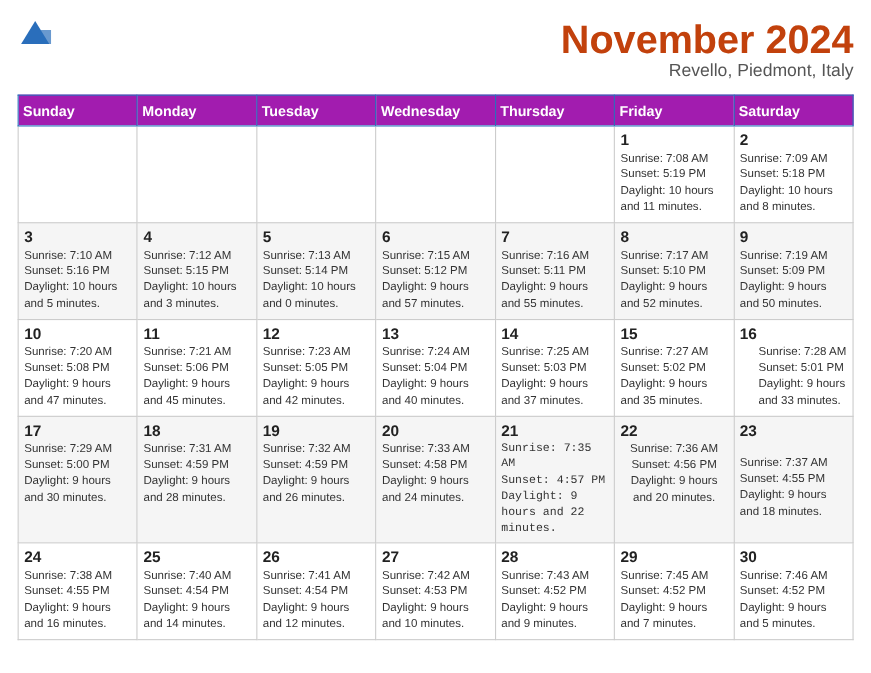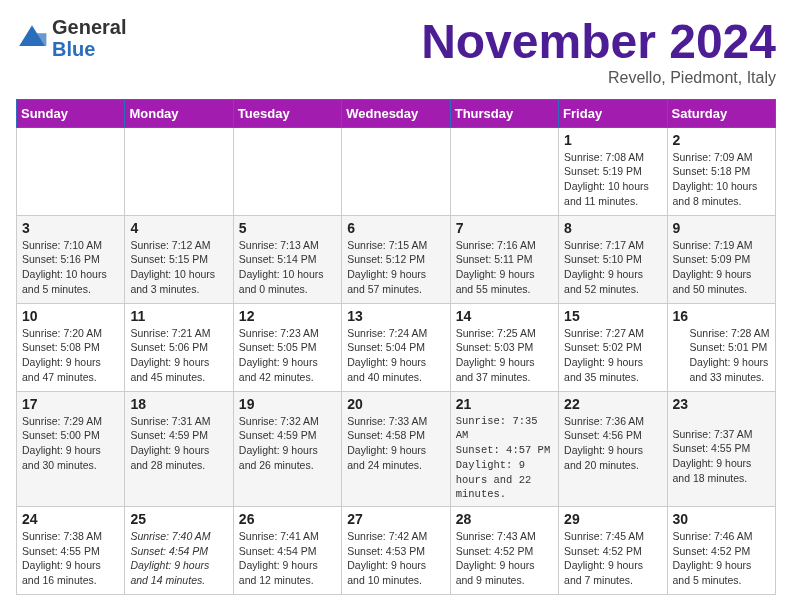--- a/index.html
+++ b/index.html
@@ -29,23 +29,23 @@
     .logo-general { color: #333; }
     .logo-blue { color: #2a6ebb; }
     .logo-icon {
       width: 32px;
       height: 32px;
     }
     .title-block {
       text-align: right;
     }
     .month-title {
-      font-size: 48px;
+      font-size: 36px;
       font-weight: bold;
-      color: #4c1d95;
+      color: #c2410c;
       line-height: 1.1;
     }
     .location {
       font-size: 16px;
       color: #555;
     }
     table {
       width: 100%;
       border-collapse: collapse;
       table-layout: fixed;
@@ -87,24 +87,20 @@
   </style>
 </head>
 <body>
 
 <div class="header">
   <div class="logo">
     <svg class="logo-icon" viewBox="0 0 40 40">
       <polygon points="20,4 36,30 4,30" fill="#2a6ebb"></polygon>
       <polygon points="26,14 38,14 38,30 26,30" fill="#2a6ebb" opacity="0.7"></polygon>
     </svg>
-    <div class="logo-text">
-      <span class="logo-general">General</span><br>
-      <span class="logo-blue">Blue</span>
-    </div>
   </div>
   <div class="title-block">
     <div class="month-title">November 2024</div>
     <div class="location">Revello, Piedmont, Italy</div>
   </div>
 </div>
 
 <table>
   <thead>
     <tr id="header-row">
@@ -251,41 +247,41 @@
 Daylight: 9 hours and 24 minutes.</div>
         </td>
         <td>
           <div class="day-number">21</div>
           <div class="day-info" style="white-space: pre-line; font-family: Liberation Mono, monospace;">Sunrise: 7:35 AM
 Sunset: 4:57 PM
 Daylight: 9 hours and 22 minutes.</div>
         </td>
         <td>
           <div class="day-number">22</div>
-          <div class="day-info" style="white-space: pre-line;">Sunrise: 7:36 AM
+          <div class="day-info" style="white-space: pre-line; text-align: center;">Sunrise: 7:36 AM
 Sunset: 4:56 PM
 Daylight: 9 hours and 20 minutes.</div>
         </td>
         <td>
           <div class="day-number">23</div>
           <div class="day-info" style="white-space: pre-line; margin-top: 15px;">Sunrise: 7:37 AM
 Sunset: 4:55 PM
 Daylight: 9 hours and 18 minutes.</div>
         </td>
       </tr>
       <tr>
         <td>
           <div class="day-number">24</div>
           <div class="day-info" style="white-space: pre-line;">Sunrise: 7:38 AM
 Sunset: 4:55 PM
 Daylight: 9 hours and 16 minutes.</div>
         </td>
         <td>
           <div class="day-number">25</div>
-          <div class="day-info" style="white-space: pre-line; font-style: italic;">Sunrise: 7:40 AM
+          <div class="day-info" style="white-space: pre-line;">Sunrise: 7:40 AM
 Sunset: 4:54 PM
 Daylight: 9 hours and 14 minutes.</div>
         </td>
         <td>
           <div class="day-number">26</div>
           <div class="day-info" style="white-space: pre-line;">Sunrise: 7:41 AM
 Sunset: 4:54 PM
 Daylight: 9 hours and 12 minutes.</div>
         </td>
         <td>

